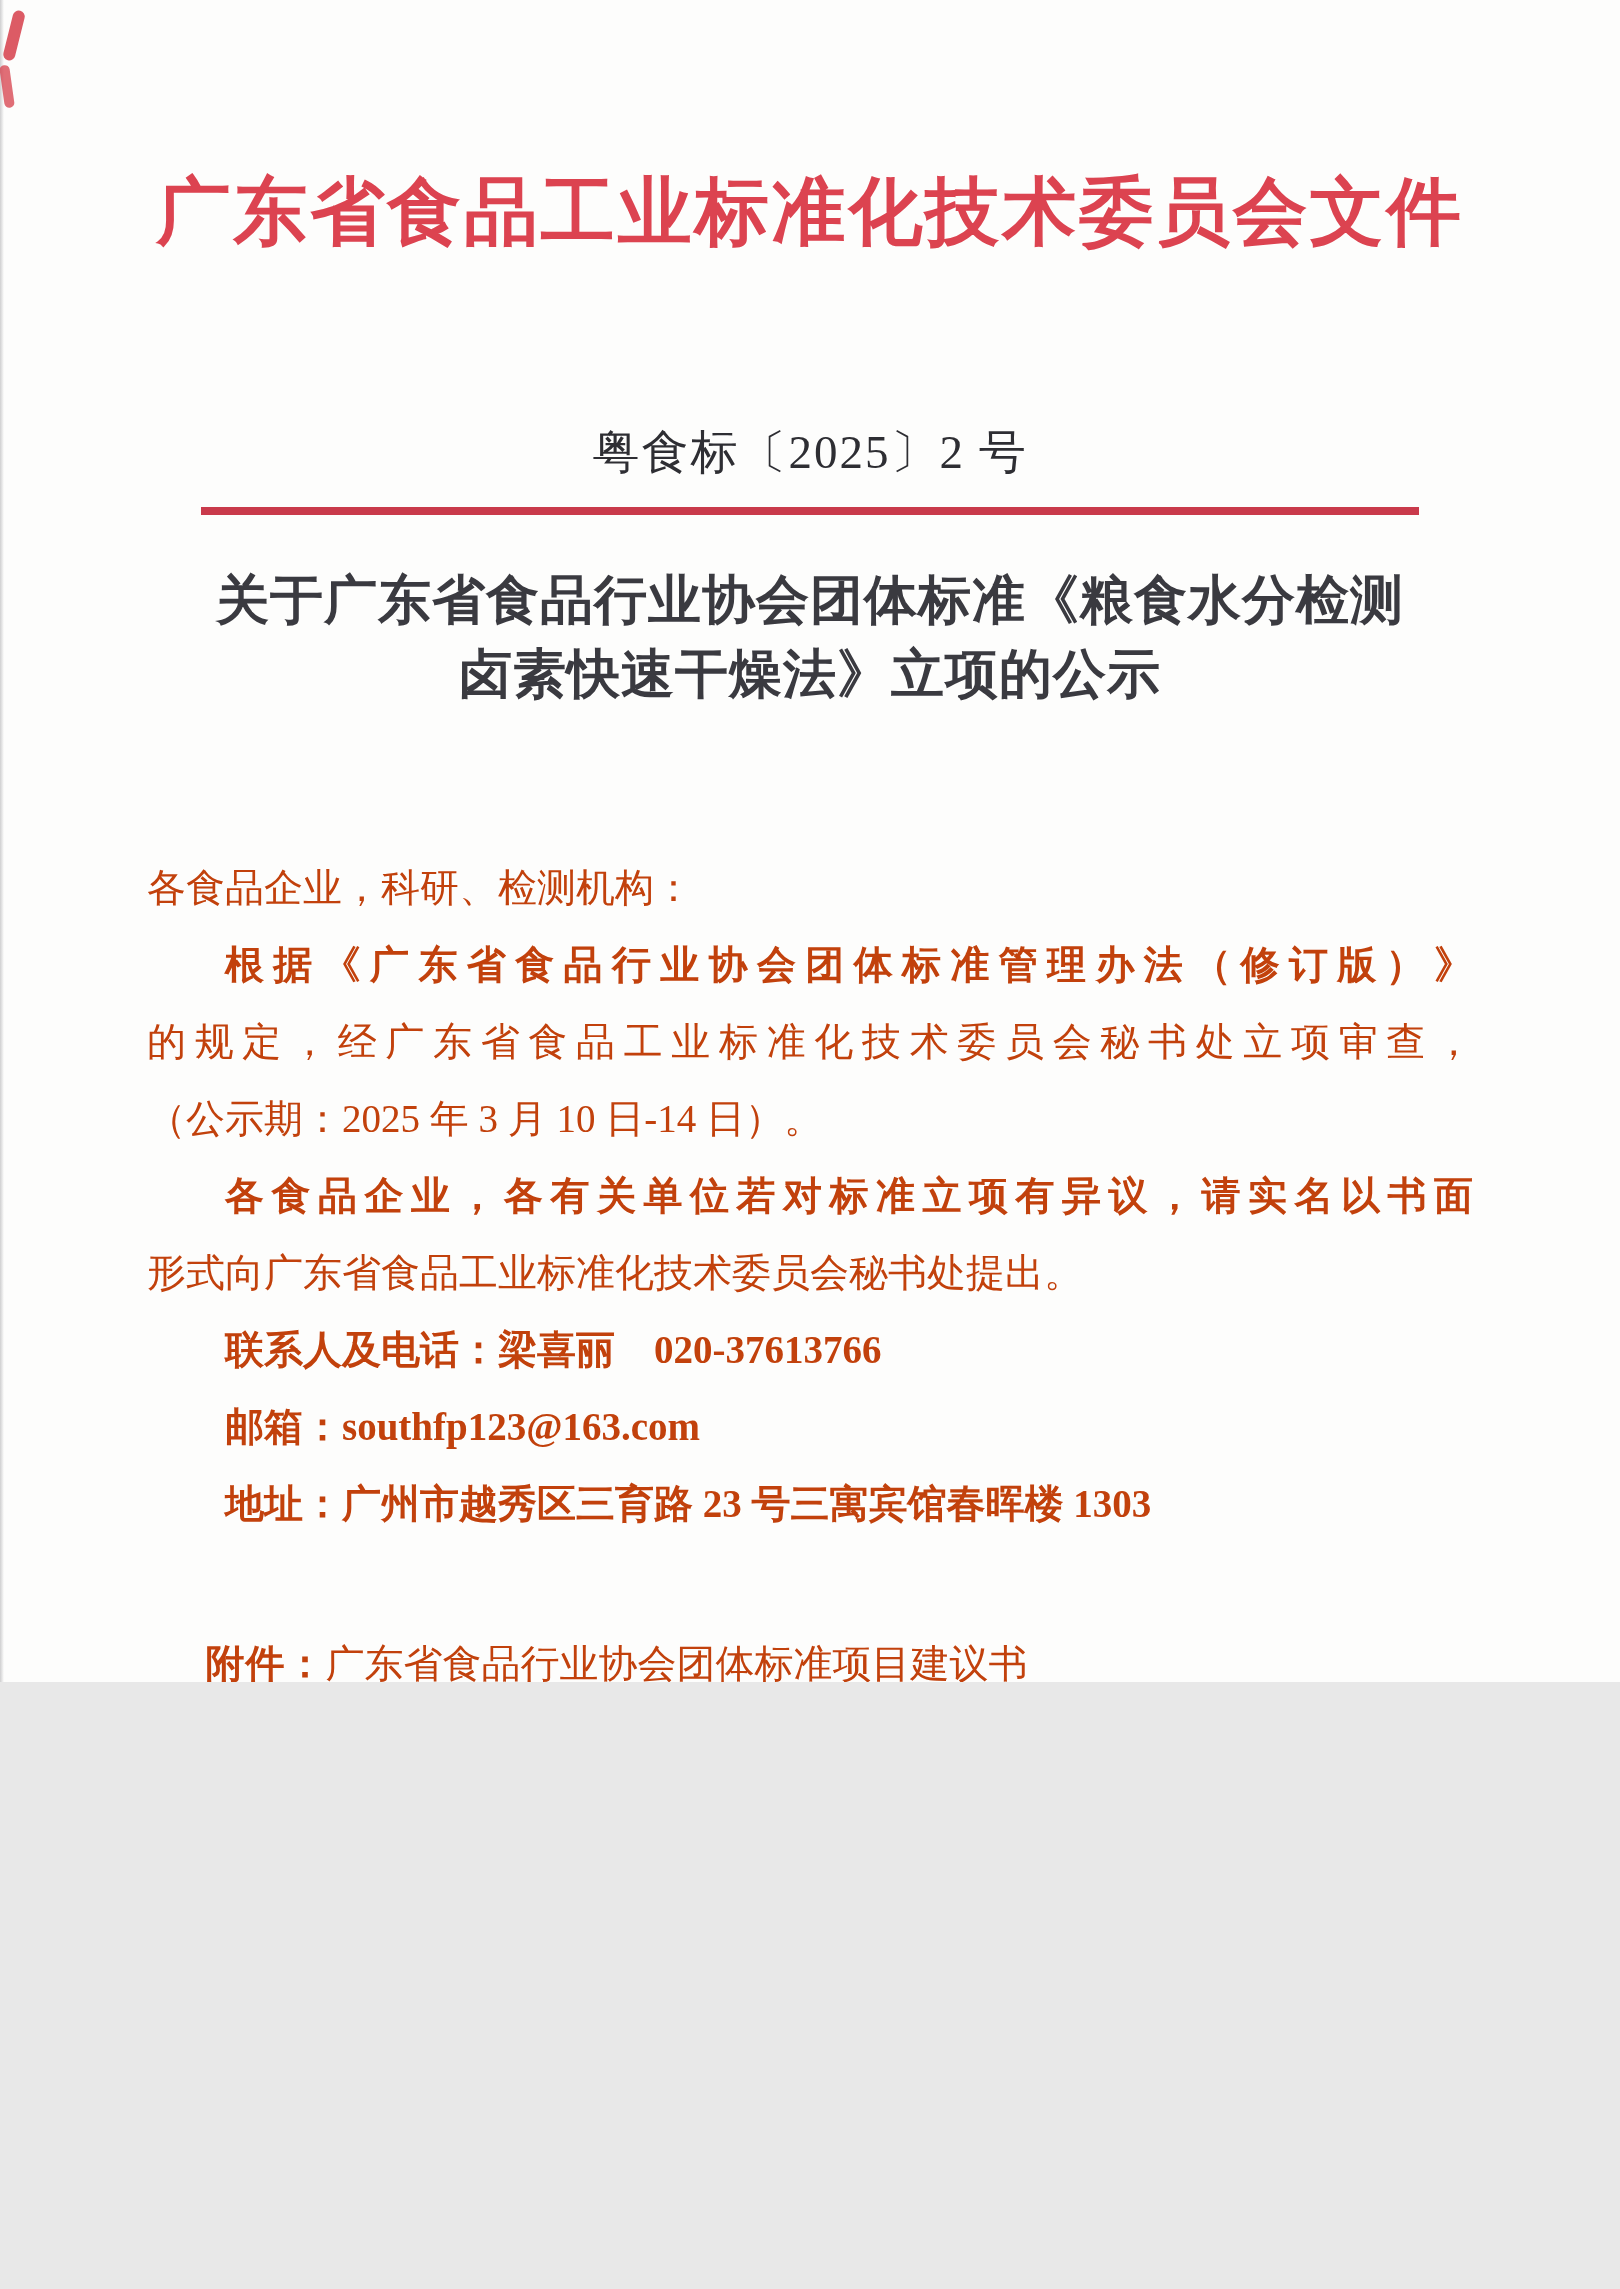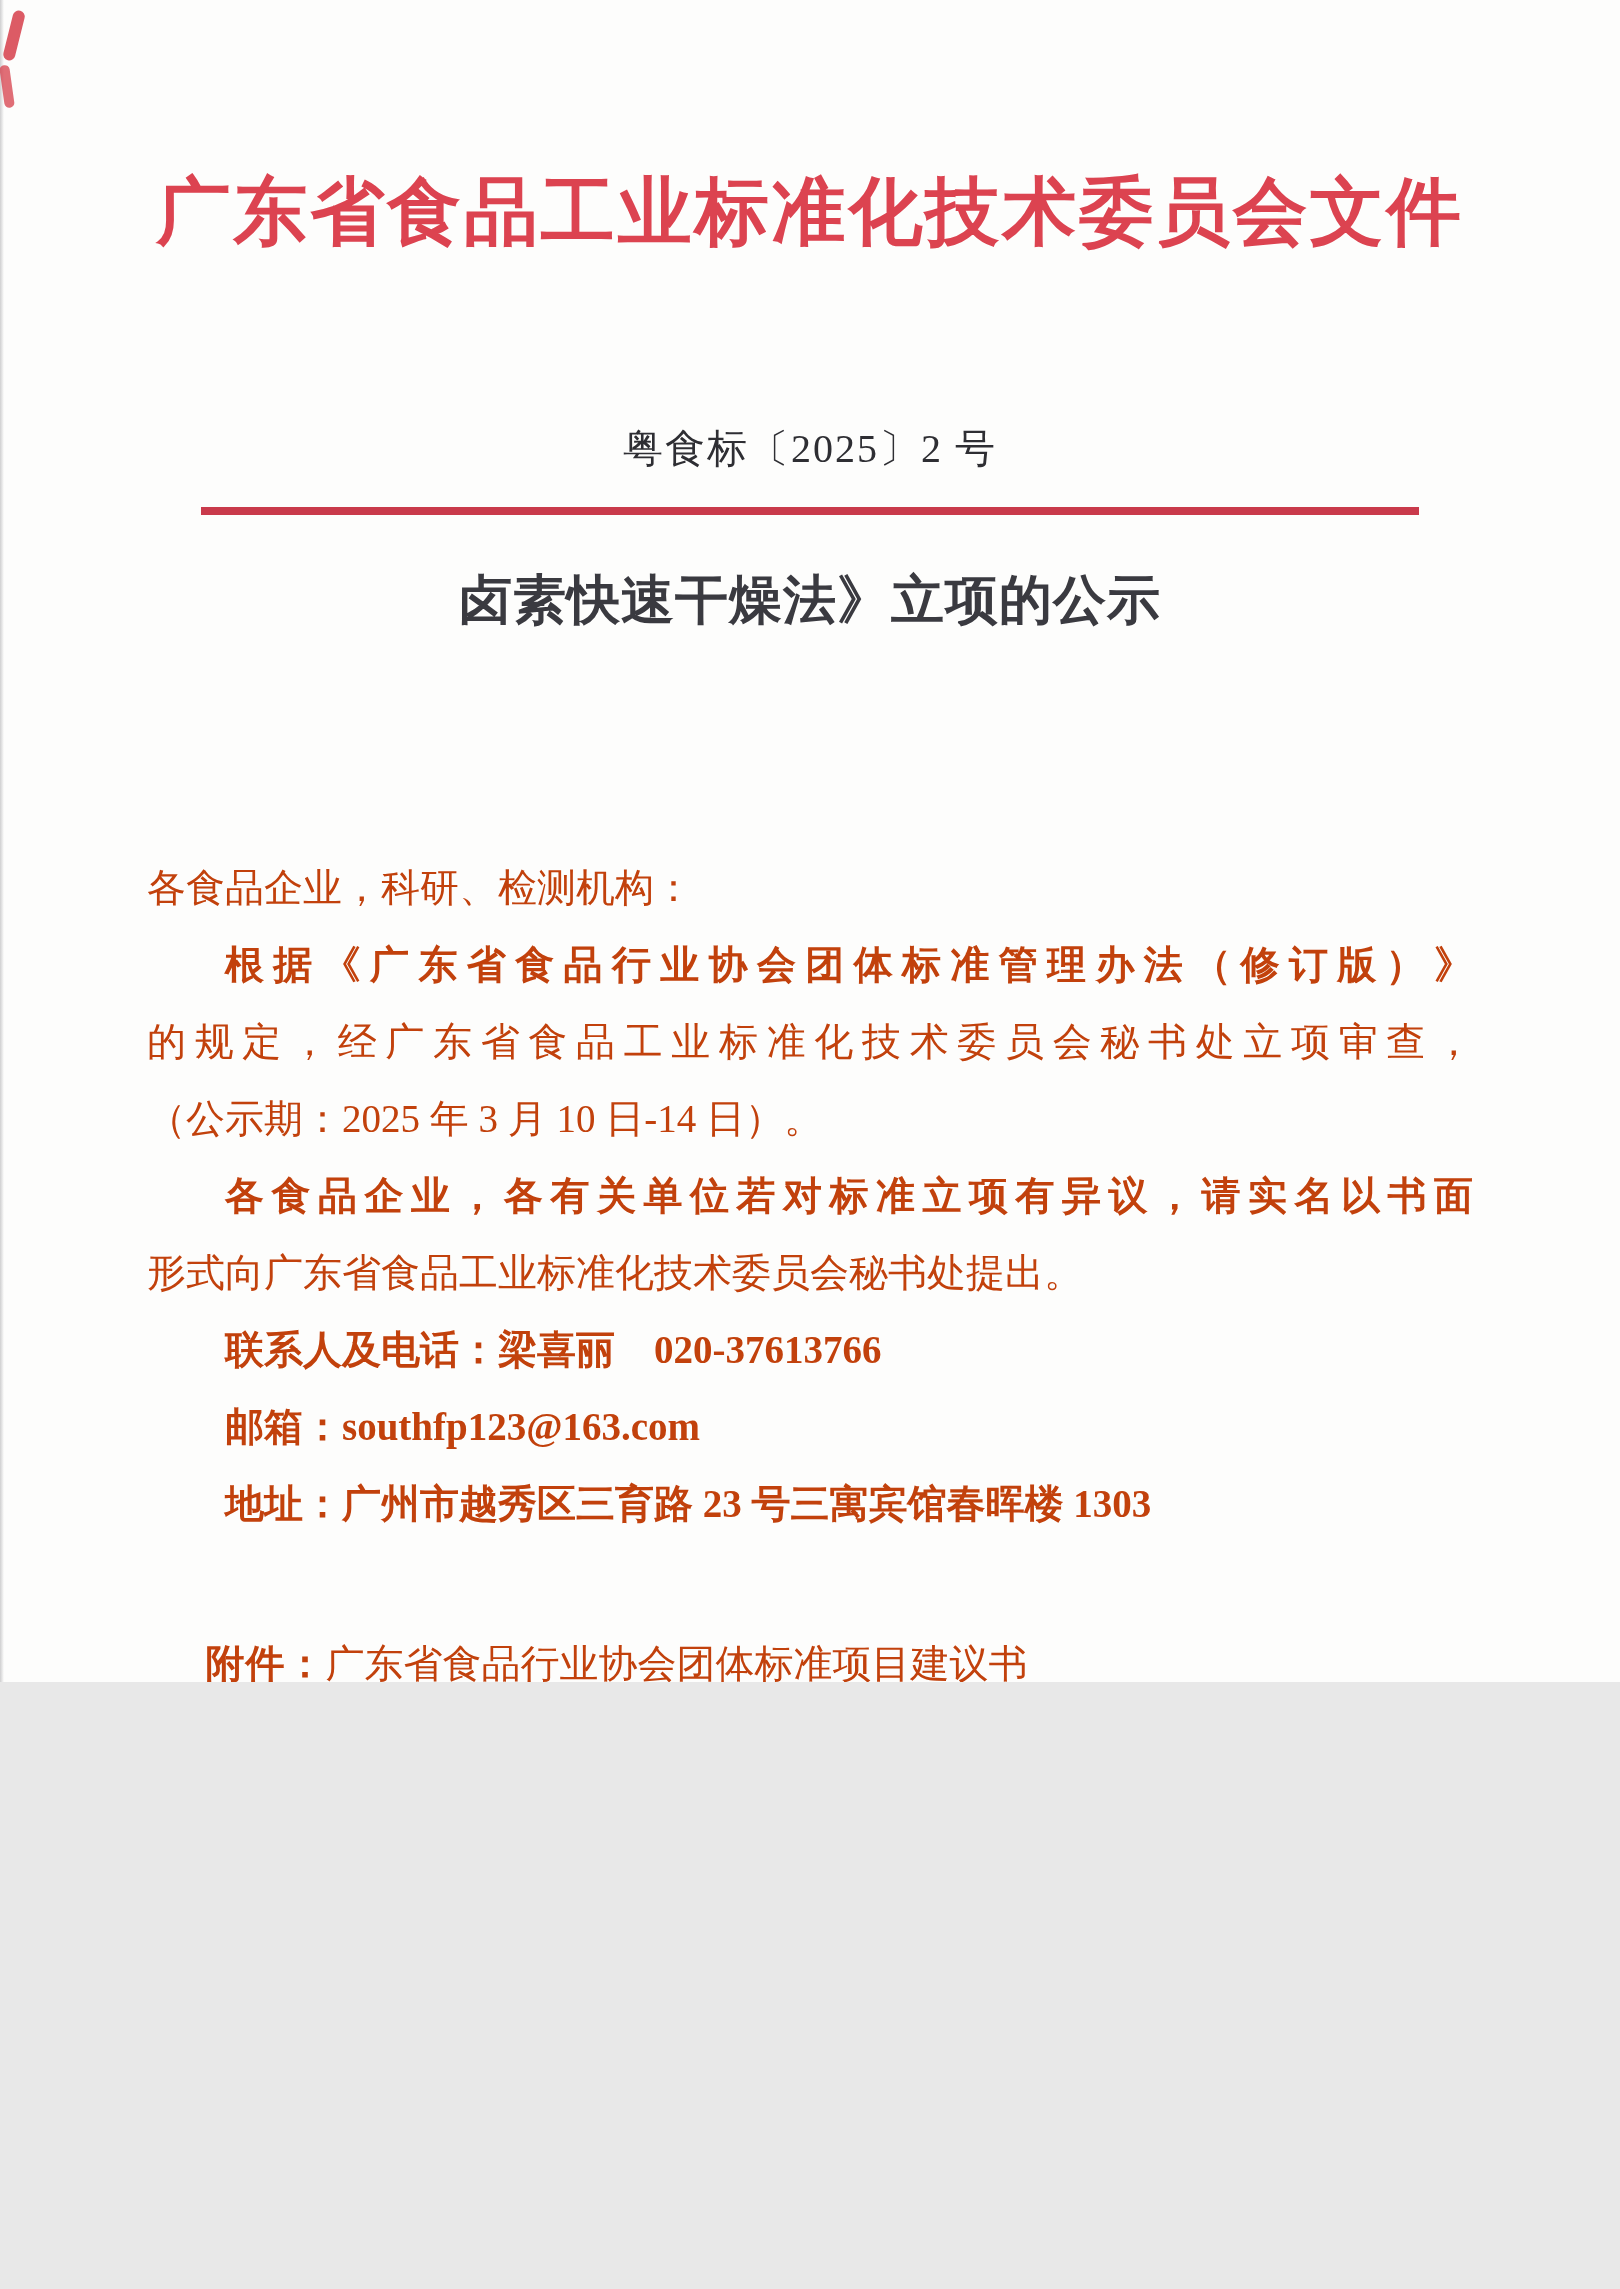--- a/index.html
+++ b/index.html
@@ -29,21 +29,21 @@
   .header-title{
     position:absolute;top:163px;left:0;right:0;
     text-align:center;
     font-size:74px;font-weight:700;letter-spacing:2.9px;
     color:#dc4350;
     font-family:"Liberation Serif","DejaVu Serif",serif;
   }
   .doc-number{
     position:absolute;top:421px;left:0;right:0;
     text-align:center;
-    font-size:40px;color:#2e2e33;letter-spacing:2px;
+    font-size:47px;color:#2e2e33;letter-spacing:2px;
   }
   .red-rule{
     position:absolute;top:507px;left:201px;width:1218px;height:7.8px;
     background:#c93a4b;
   }
   .doc-title{
     position:absolute;top:563px;left:0;right:0;
     text-align:center;
     font-weight:700;font-size:53px;line-height:74px;
     color:#3a3a40;letter-spacing:1px;
@@ -78,20 +78,21 @@
   <div class="artifact-red-1"></div>
   <div class="artifact-red-2"></div>
 
   <div class="header-title">广东省食品工业标准化技术委员会文件</div>
 
   <div class="doc-number">粤食标〔2025〕2 号</div>
 
   <div class="red-rule"></div>
 
   <div class="doc-title">
+    <div>关于广东省食品行业协会团体标准《粮食水分检测</div>
     <div>卤素快速干燥法》立项的公示</div>
   </div>
 
   <div class="body-block">
     <div class="bline">各食品企业，科研、检测机构：</div>
     <div class="bline indent fill">根据《广东省食品行业协会团体标准管理办法（修订版）》</div>
     <div class="bline fill">的规定，经广东省食品工业标准化技术委员会秘书处立项审查，</div>
     <div class="bline">（公示期：2025 年 3 月 10 日-14 日）。</div>
     <div class="bline indent fill">各食品企业，各有关单位若对标准立项有异议，请实名以书面</div>
     <div class="bline">形式向广东省食品工业标准化技术委员会秘书处提出。</div>

